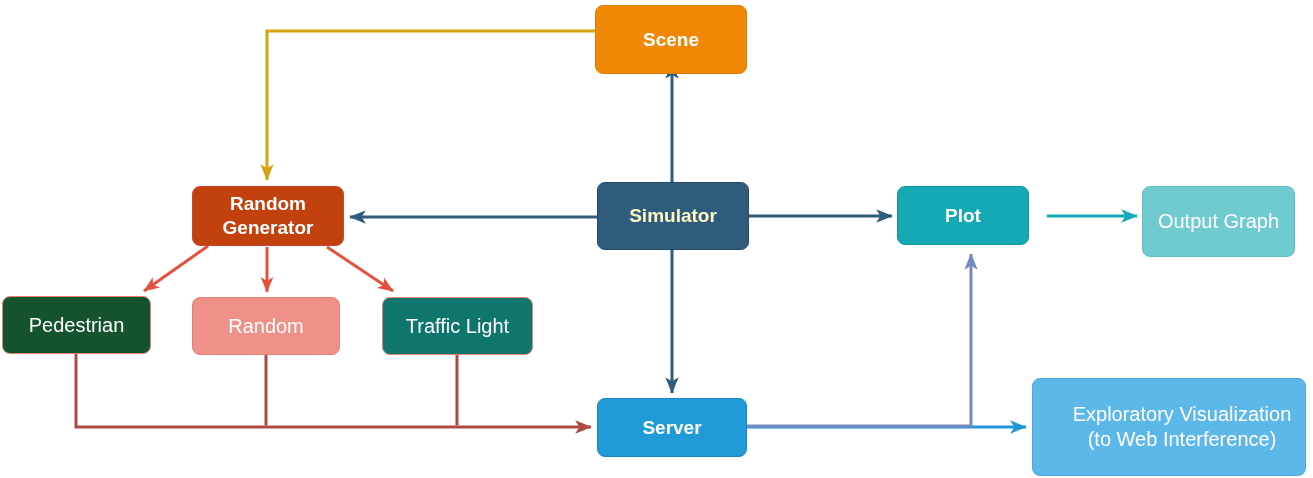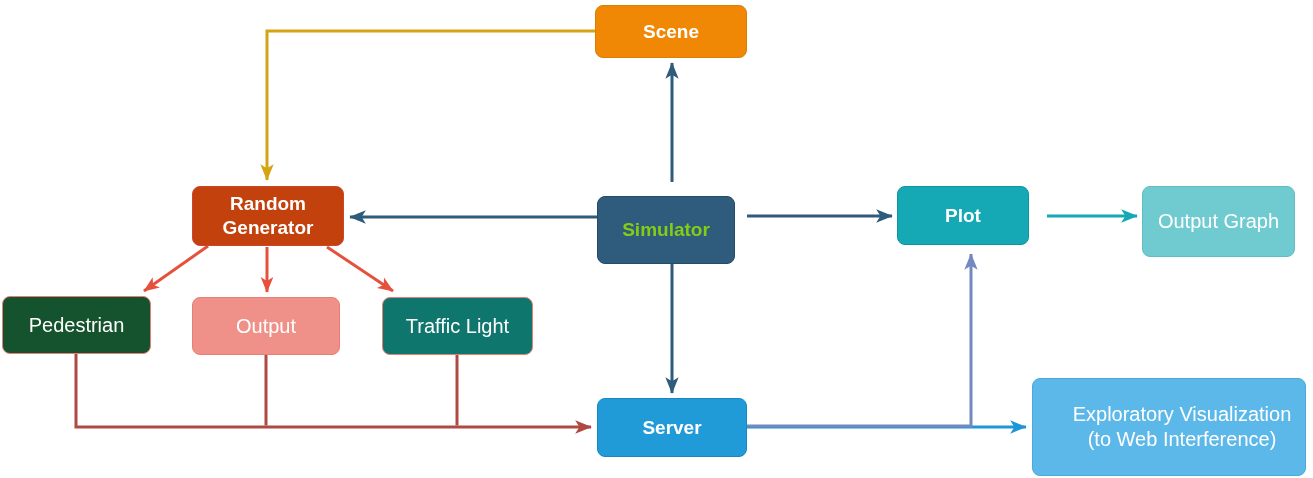--- a/index.html
+++ b/index.html
@@ -77,38 +77,38 @@
 
     <path d="M76,354 L76,427 L591,427" fill="none" stroke-width="3" marker-end="url(#m-brown)" stroke="#AE4A42"></path>
 
     <path d="M1047,216 L1137,216" fill="none" stroke-width="3" marker-end="url(#m-teal)" stroke="#14A9B4"></path>
 
     <path d="M747,427 L1026,427" fill="none" stroke-width="3" marker-end="url(#m-blue)" stroke="#1E96D8"></path>
 
     <path d="M747,426 L971,426 L971,254" fill="none" stroke-width="3" marker-end="url(#m-peri)" stroke="#7389C0"></path>
   </svg>
 
-  <div class="node bold" style="left: 595px; top: 5px; width: 152px; height: 53px; background: rgb(240, 135, 5); border-color: rgb(218, 126, 6); color: rgb(255, 255, 255);">
+  <div class="node bold" style="left: 595px; top: 5px; width: 152px; height: 69px; background: rgb(240, 135, 5); border-color: rgb(218, 126, 6); color: rgb(255, 255, 255);">
     <span class="node-label">Scene</span>
   </div>
 
-  <div class="node bold" style="left: 597px; top: 196px; width: 138px; height: 68px; background: rgb(47, 91, 124); border-color: rgb(38, 75, 102); color: #84cc16;">
+  <div class="node bold" style="left: 597px; top: 182px; width: 152px; height: 68px; background: rgb(47, 91, 124); border-color: rgb(38, 75, 102); color: #fef9c3;">
     <span class="node-label">Simulator</span>
   </div>
 
   <div class="node bold" style="left: 192px; top: 186px; width: 152px; height: 60px; background: #c2410c; border-color: rgb(204, 68, 50); color: rgb(255, 255, 255);">
     <span class="node-label">Random Generator</span>
   </div>
 
   <div class="node" style="left: 2px; top: 296px; width: 149px; height: 58px; background: #14532d; border-color: rgb(230, 127, 118); color: rgb(255, 255, 255);">
     <span class="node-label">Pedestrian</span>
   </div>
 
   <div class="node" style="left: 192px; top: 297px; width: 148px; height: 58px; background: rgb(240, 145, 137); border-color: rgb(230, 127, 118); color: rgb(255, 255, 255);">
-    <span class="node-label">Output</span>
+    <span class="node-label">Random</span>
   </div>
 
   <div class="node" style="left: 382px; top: 297px; width: 151px; height: 58px; background: #0f766e; border-color: rgb(230, 127, 118); color: rgb(255, 255, 255);">
     <span class="node-label">Traffic Light</span>
   </div>
 
   <div class="node bold" style="left: 897px; top: 186px; width: 132px; height: 59px; background: rgb(20, 169, 180); border-color: rgb(15, 149, 160); color: rgb(255, 255, 255); justify-content: center;">
     <span class="node-label">Plot</span>
   </div>
 

